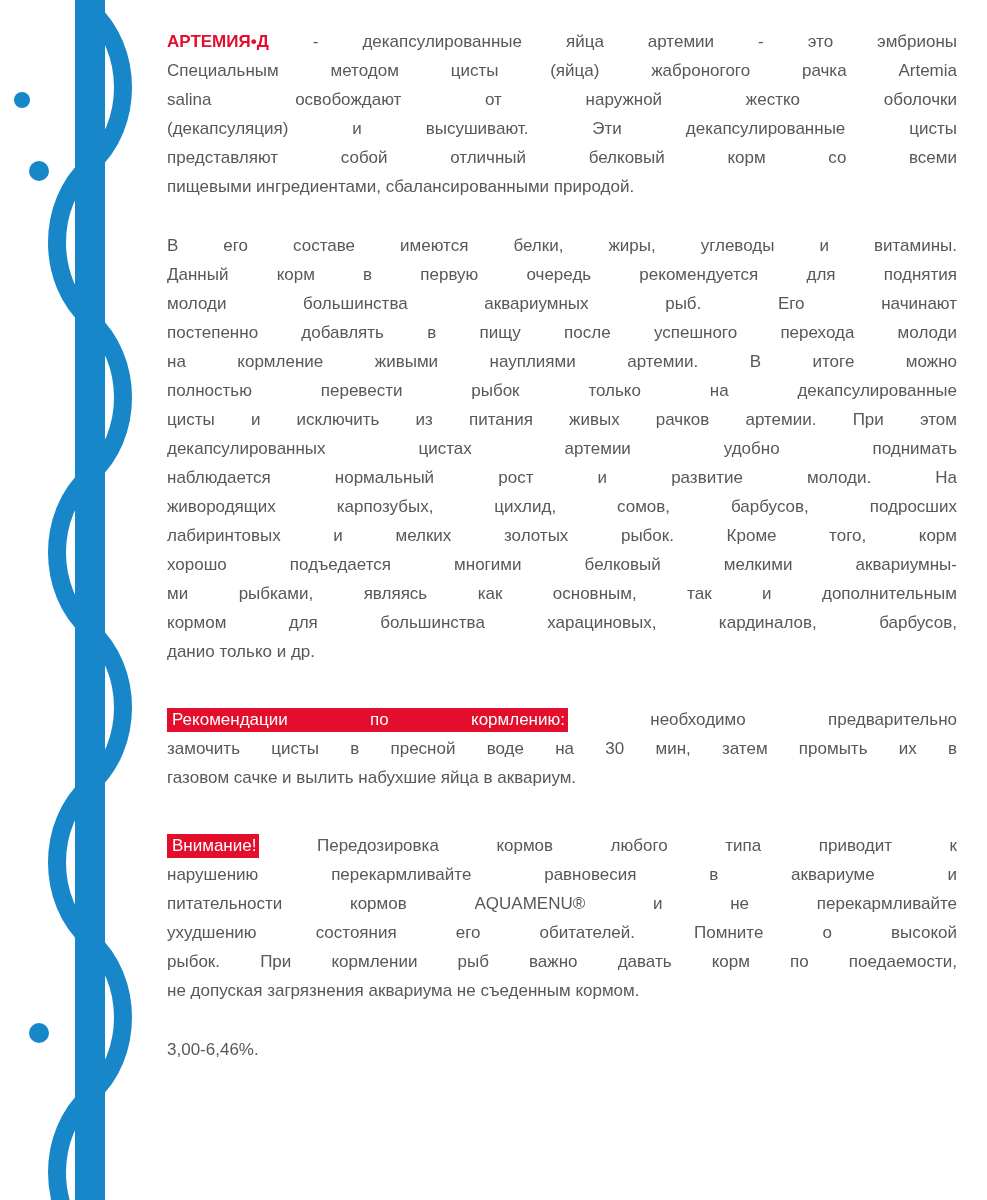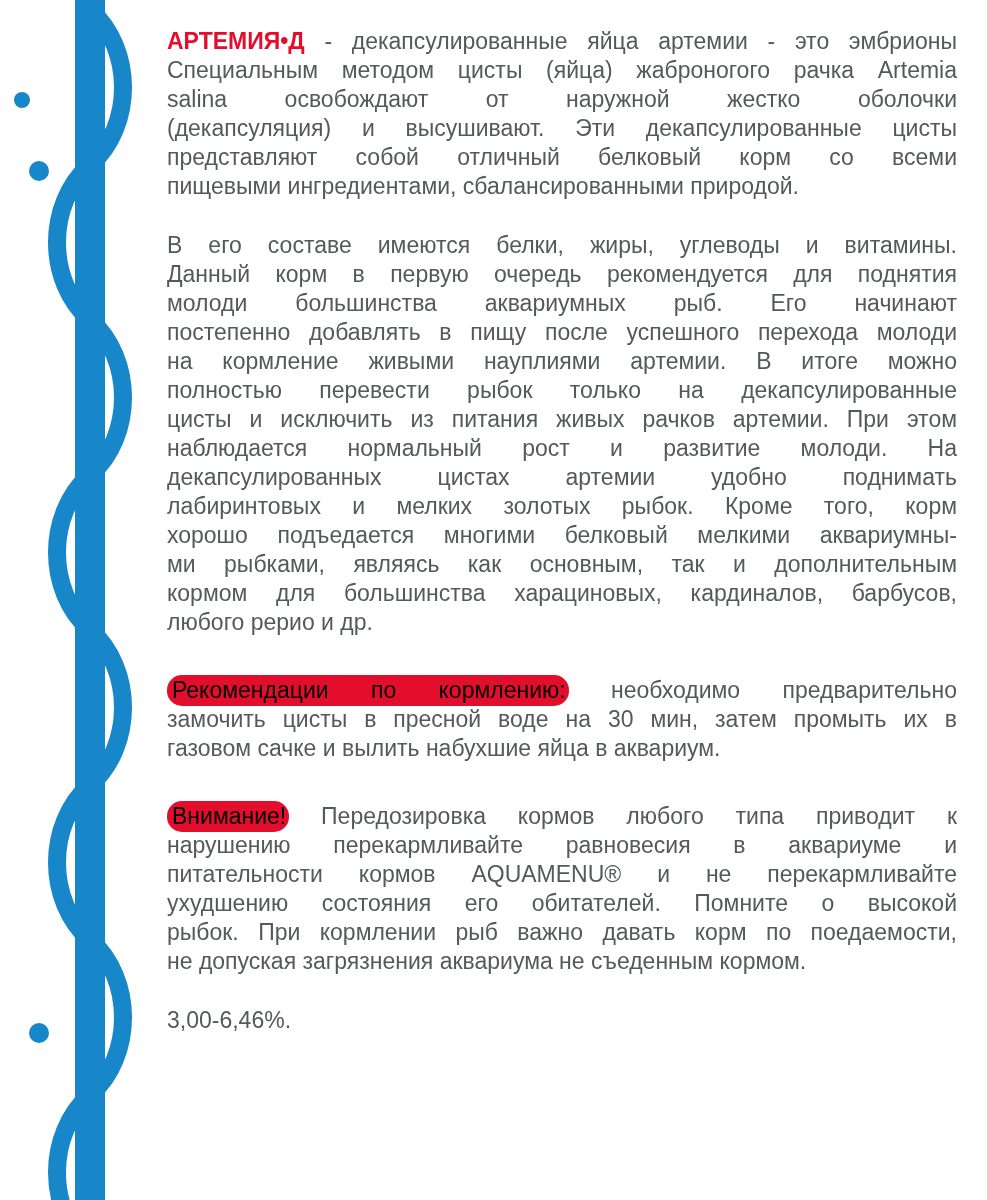--- a/index.html
+++ b/index.html
@@ -19,43 +19,42 @@
   .deco{
     position:absolute;
     left:0;top:0;
     width:160px;height:1200px;
   }
   .content{
     position:absolute;
     left:167px;
     top:27px;
     width:790px;
-    font-size:23px;
+    font-size:17px;
     line-height:29px;
     font-weight:400;
   }
   .para{margin-bottom:30px;}
   .para.gap-lg{margin-bottom:39px;}
   .line{
     text-align:justify;
     text-align-last:justify;
     white-space:normal;
   }
   .line.last{
     text-align-last:left;
   }
   .brand{
     color:var(--red);
     font-weight:700;
   }
   .hl{
     background:var(--red);
-    color:#000000;
+    color:#ffffff;
     padding:2px 3px 3px 5px;
-    border-radius:15px;
   }
 </style>
 </head>
 <body>
 
 <svg class="deco" width="160" height="1200" viewBox="0 0 160 1200" aria-hidden="true">
   <rect x="75" y="0" width="30" height="1200" fill="var(--blue)"></rect>
   <path d="M 90 10
            C 134 49 134 126 90 165
            C 46 204 46 281 90 320
@@ -85,27 +84,28 @@
   </section>
 
   <section class="para gap-lg">
     <div class="line">В его составе имеются белки, жиры, углеводы и витамины.</div>
     <div class="line">Данный корм в первую очередь рекомендуется для поднятия</div>
     <div class="line">молоди большинства аквариумных рыб. Его начинают</div>
     <div class="line">постепенно добавлять в пищу после успешного перехода молоди</div>
     <div class="line">на кормление живыми науплиями артемии. В итоге можно</div>
     <div class="line">полностью перевести рыбок только на декапсулированные</div>
     <div class="line">цисты и исключить из питания живых рачков артемии. При этом</div>
+    <div class="line">декапсулированных цистах артемии удобно поднимать</div>
     <div class="line">наблюдается нормальный рост и развитие молоди. На</div>
-    <div class="line">декапсулированных цистах артемии удобно поднимать</div>
+    <div class="line">живородящих карпозубых, цихлид, сомов, барбусов, подросших</div>
     <div class="line">лабиринтовых и мелких золотых рыбок. Кроме того, корм</div>
     <div class="line">хорошо подъедается многими белковый мелкими аквариумны-</div>
     <div class="line">ми рыбками, являясь как основным, так и дополнительным</div>
     <div class="line">кормом для большинства харациновых, кардиналов, барбусов,</div>
-    <div class="line last">любого рерио и др.</div>
+    <div class="line last">данио только и др.</div>
   </section>
 
   <section class="para gap-lg">
     <div class="line">
       <span class="hl">Рекомендации по кормлению:</span>
       <span>необходимо предварительно</span>
     </div>
     <div class="line">замочить цисты в пресной воде на 30 мин, затем промыть их в</div>
     <div class="line last">газовом сачке и вылить набухшие яйца в аквариум.</div>
   </section>

